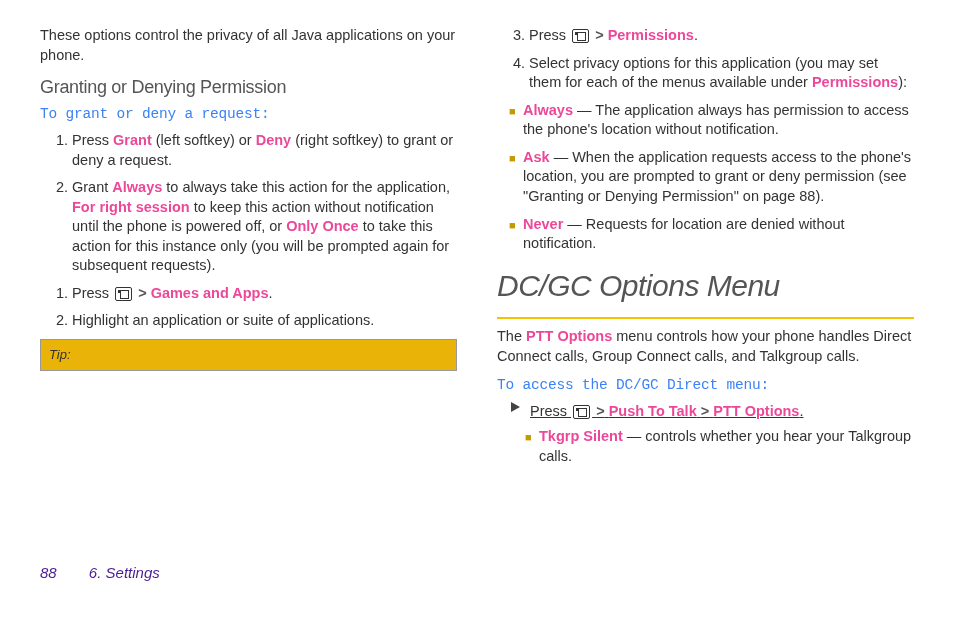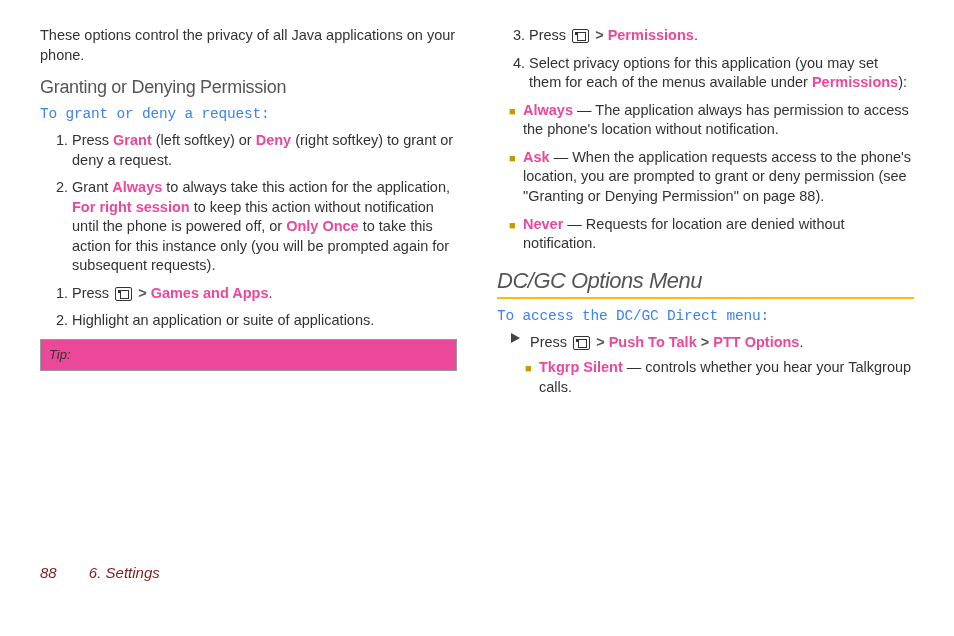--- a/index.html
+++ b/index.html
@@ -28,27 +28,27 @@
   h3 {
     font-weight: normal;
     font-size: 18px;
     color: #555;
     margin: 8px 0 6px 0;
     font-stretch: condensed;
     letter-spacing: -0.3px;
   }
   h2 {
     font-weight: normal;
-    font-size: 22px;
+    font-size: 30px;
     font-style: italic;
     color: #555;
     margin: 12px 0 8px 0;
     letter-spacing: -0.5px;
     border-bottom: 2px solid #f6c200;
-    padding-bottom: 2px;
+    padding-bottom: 11px;
     display: block;
   }
   .lead {
     color: #3b82f6;
     margin: 6px 0 6px 0;
     letter-spacing: -0.2px;
     font-family: Liberation Mono, monospace;
   }
   ol {
     margin: 6px 0 6px 0;
@@ -56,21 +56,21 @@
   }
   ol li { margin-bottom: 8px; }
   .bullets { margin: 6px 0 6px 12px; }
   .bitem { display:flex; margin-bottom:8px; }
   .bmark { width:14px; color:#c49a00; font-size:11px; padding-top:3px; }
   .btext { flex:1; }
   b { font-weight: bold; color:#ec4899; }
   .bld { font-weight: bold; color:#555; }
   .tipbox {
     border: 1px solid #999;
-    background: #ec4899;
+    background: #eab308;
     font-size: 13px;
     padding: 6px 8px;
     display: flex;
     margin-top: 8px;
     font-style: italic;
   }
   .tiplabel { width:34px; font-weight:normal; }
   .tiptext { flex:1; }
   .key {
     display:inline-block;
@@ -100,27 +100,27 @@
   }
   .arrow {
     display:inline-block;
     width:0;height:0;
     border-top:5px solid transparent;
     border-bottom:5px solid transparent;
     border-left:9px solid #444;
     vertical-align:middle;
     margin-right:10px;
   }
-  .stepline { display:flex; margin-left:14px; }
+  .stepline { display:flex; margin-left:14px;text-decoration:underline; }
   .stepbody { flex:1; }
   .footer {
     padding: 4px 40px 0 40px;
     font-style: italic;
     font-size: 15px;
-    color: #7f1d1d;
+    color: #4c1d95;
   }
   .footer .pn { margin-right: 28px; }
 </style>
 </head>
 <body>
 
 <div class="page">
 
   <div class="col">
     <div class="para">These options control the privacy of all Java applications on your phone.</div>
@@ -173,20 +173,23 @@
         <div class="btext"><b>Ask</b><span> — When the application requests access to the phone's location, you are prompted to grant or deny permission (see "Granting or Denying Permission" on page 88).</span></div>
       </div>
       <div class="bitem">
         <div class="bmark">■</div>
         <div class="btext"><b>Never</b><span> — Requests for location are denied without notification.</span></div>
       </div>
     </div>
 
     <h2>DC/GC Options Menu</h2>
 
+    <div class="para">
+      <span>The </span><b>PTT Options</b><span> menu controls how your phone handles Direct Connect calls, Group Connect calls, and Talkgroup calls.</span>
+    </div>
 
     <div class="lead">To access the DC/GC Direct menu:</div>
 
     <div class="stepline">
       <span class="arrow"></span>
       <div class="stepbody">
         <span>Press </span><span class="key"></span>
         <span class="bld">&gt;</span>
         <b>Push To Talk</b>
         <span class="bld">&gt;</span>

